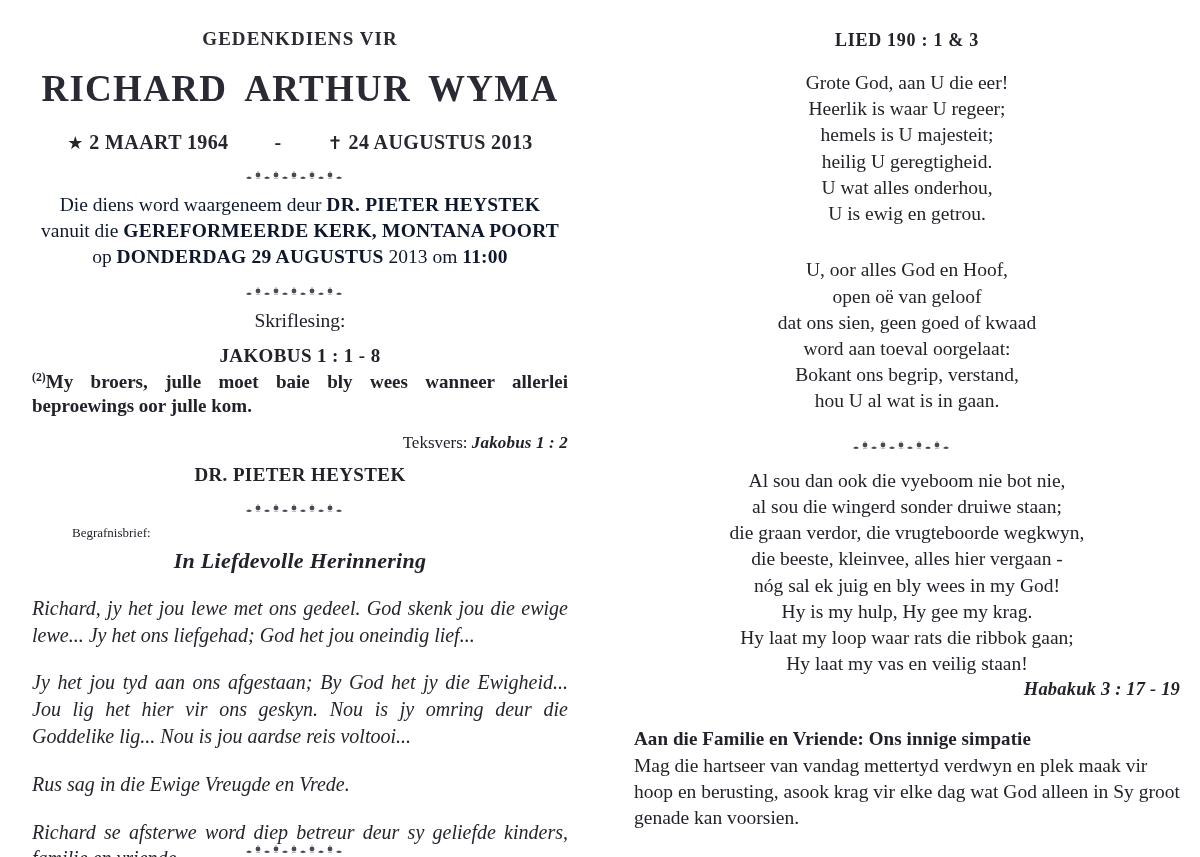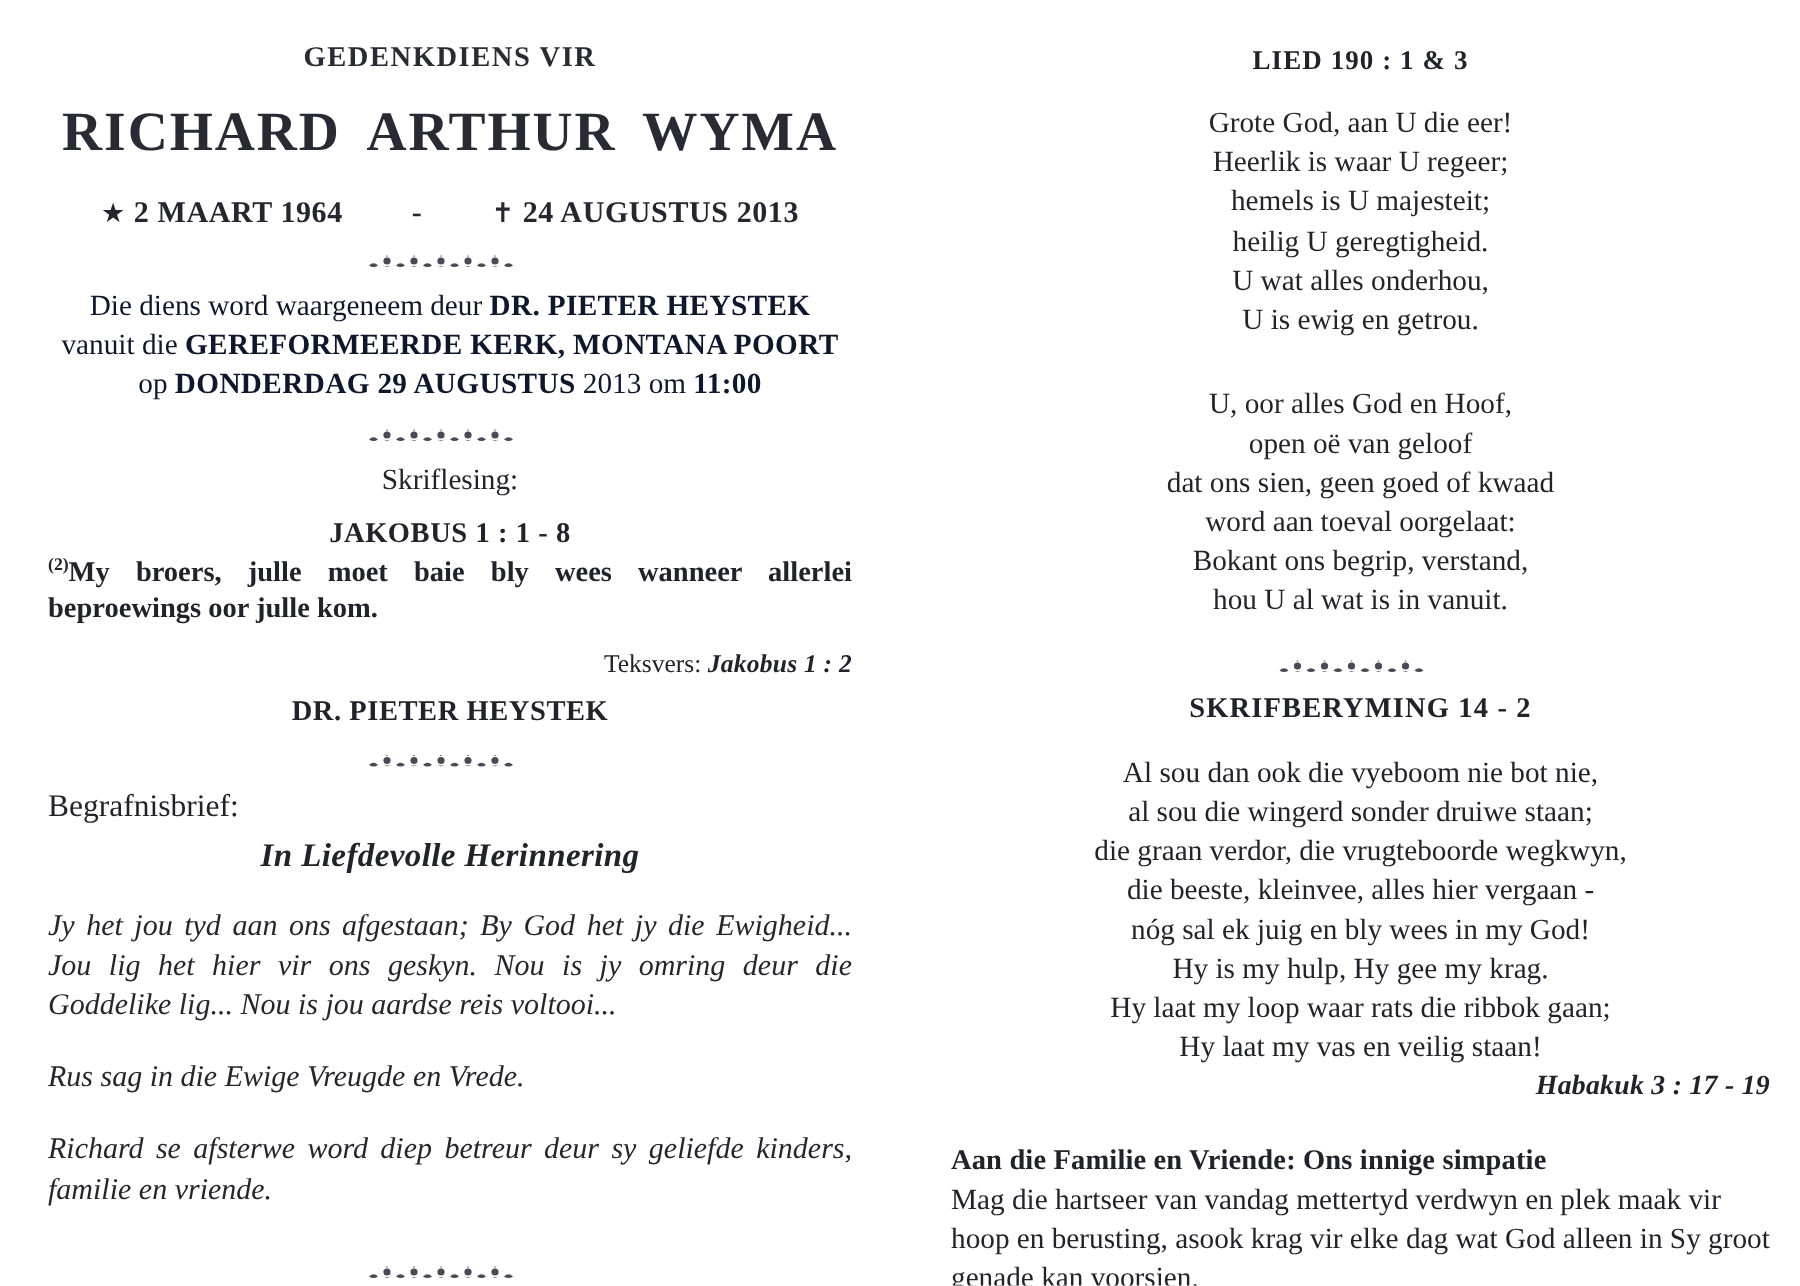--- a/index.html
+++ b/index.html
@@ -129,22 +129,23 @@
   }
   .teksvers .scriptref {
     font-style: italic;
     font-weight: bold;
     font-family: "Liberation Serif", "DejaVu Serif", serif;
     letter-spacing: 0.01em;
   }
 
   
   .begrafnisbrief-label {
-    font-size: 21px;
+    font-size: 13px;
     margin-top: 2px;
+    margin-left: 40px;
   }
   .memorial-title {
     font-size: 22px;
     font-weight: bold;
     font-style: italic;
     letter-spacing: 0.012em;
     margin: 7px 0 0 0;
     text-align: center;
   }
   .memorial-para {
@@ -357,20 +358,21 @@
               <path d="M11.2 2.2 q0.8 -2 1.6 0 q-0.8 -0.8 -1.6 0z"></path>
             </g>
           <path d="M92 8 q3 -3 6 0 q-3 2 -6 0z"></path>
         </g>
       </svg>
     </div>
 
     <div class="l begrafnisbrief-label">Begrafnisbrief:</div>
     <div class="memorial-title">In Liefdevolle Herinnering</div>
 
+    <div class="memorial-para">Richard, jy het jou lewe met ons gedeel. God skenk jou die ewige lewe... Jy het ons liefgehad; God het jou oneindig lief...</div>
     <div class="memorial-para">Jy het jou tyd aan ons afgestaan; By God het jy die Ewigheid... Jou lig het hier vir ons geskyn. Nou is jy omring deur die Goddelike lig... Nou is jou aardse reis voltooi...</div>
     <div class="memorial-para">Rus sag in die Ewige Vreugde en Vrede.</div>
     <div class="memorial-para">Richard se afsterwe word diep betreur deur sy geliefde kinders,  familie en vriende.</div>
 
     <div class="ornament bottom-ornament">
       <svg width="112" height="12" viewBox="0 0 112 12" aria-hidden="true">
         <g fill="#4a4a56">
           <g transform="translate(2,0)">
               <path d="M0 8 q3 -3 6 0 q-3 2 -6 0z"></path>
               <circle cx="12" cy="5" r="2.4"></circle>
@@ -420,21 +422,21 @@
       <div>U wat alles onderhou,</div>
       <div>U is ewig en getrou.</div>
     </div>
 
     <div class="hymn-verse second">
       <div>U, oor alles God en Hoof,</div>
       <div>open oë van geloof</div>
       <div>dat ons sien, geen goed of kwaad</div>
       <div>word aan toeval oorgelaat:</div>
       <div>Bokant ons begrip, verstand,</div>
-      <div>hou U al wat is in vanuit.</div>
+      <div>hou U al wat is in gaan.</div>
     </div>
 
     <div class="ornament" style="margin-top:22px;">
       <svg width="112" height="12" viewBox="0 0 112 12" aria-hidden="true">
         <g fill="#4a4a56">
           <g transform="translate(2,0)">
               <path d="M0 8 q3 -3 6 0 q-3 2 -6 0z"></path>
               <circle cx="12" cy="5" r="2.4"></circle>
               <path d="M9.2 7.6 q2.8 2.4 5.6 0 q-2.8 1.6 -5.6 0z"></path>
               <path d="M11.2 2.2 q0.8 -2 1.6 0 q-0.8 -0.8 -1.6 0z"></path>
@@ -461,21 +463,20 @@
               <path d="M0 8 q3 -3 6 0 q-3 2 -6 0z"></path>
               <circle cx="12" cy="5" r="2.4"></circle>
               <path d="M9.2 7.6 q2.8 2.4 5.6 0 q-2.8 1.6 -5.6 0z"></path>
               <path d="M11.2 2.2 q0.8 -2 1.6 0 q-0.8 -0.8 -1.6 0z"></path>
             </g>
           <path d="M92 8 q3 -3 6 0 q-3 2 -6 0z"></path>
         </g>
       </svg>
     </div>
 
-    <div class="berym-heading">SKRIFBERYMING 14 - 2</div>
 
     <div class="berym-verse">
       <div>Al sou dan ook die vyeboom nie bot nie,</div>
       <div>al sou die wingerd sonder druiwe staan;</div>
       <div>die graan verdor, die vrugteboorde wegkwyn,</div>
       <div>die beeste, kleinvee, alles hier vergaan -</div>
       <div>nóg sal ek juig en bly wees in my God!</div>
       <div>Hy is my hulp, Hy gee my krag.</div>
       <div>Hy laat my loop waar rats die ribbok gaan;</div>
       <div>Hy laat my vas en veilig staan!</div>

